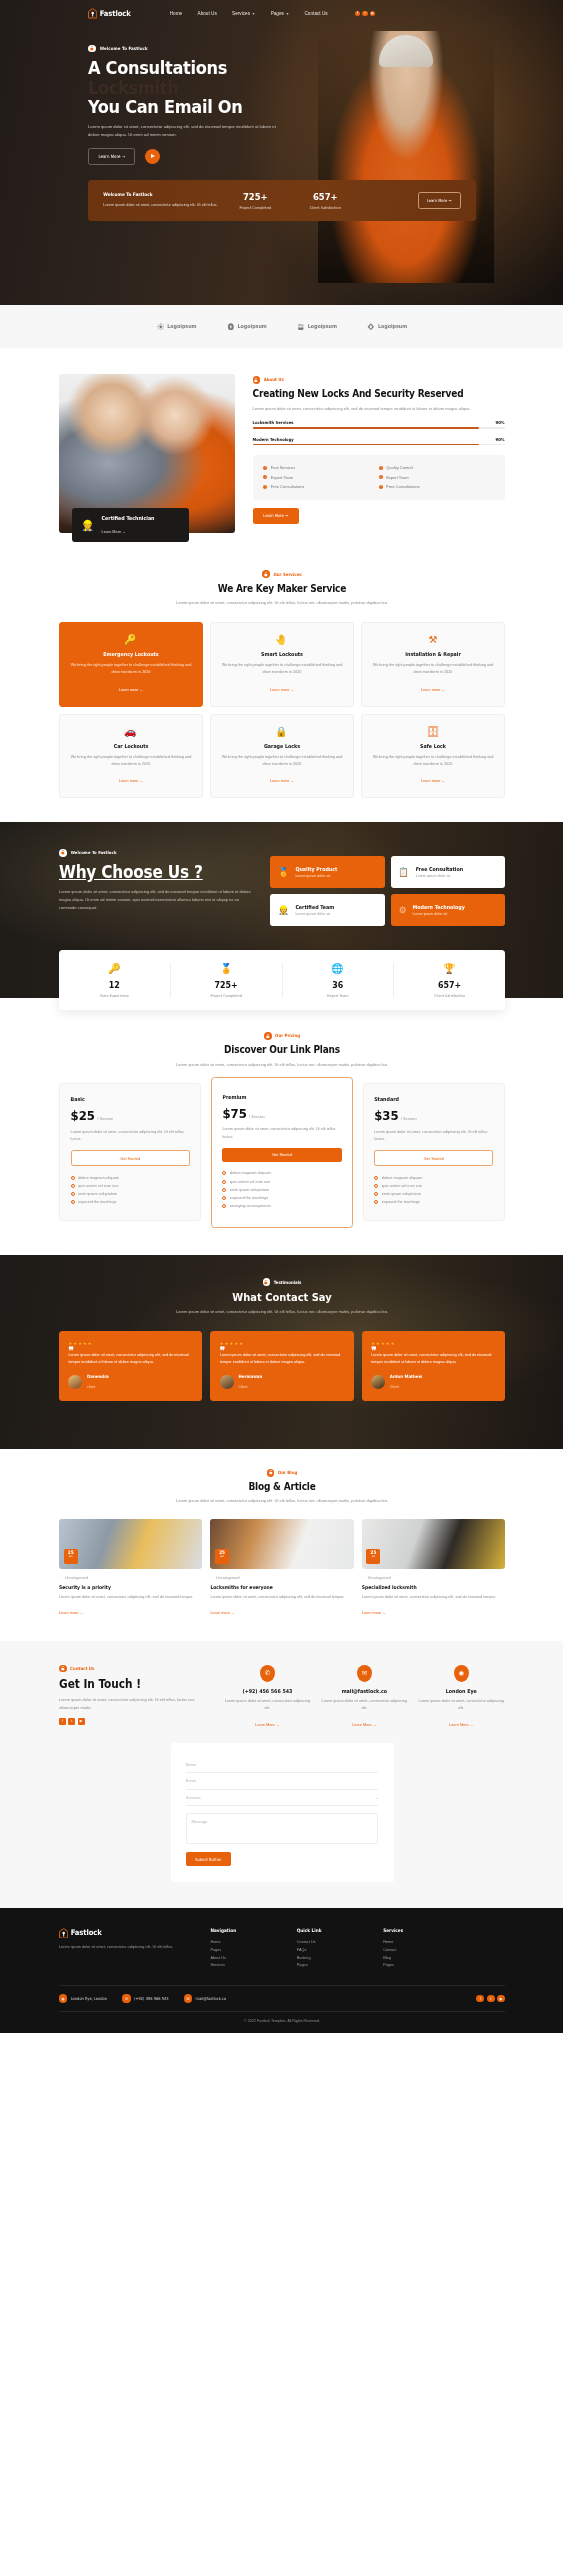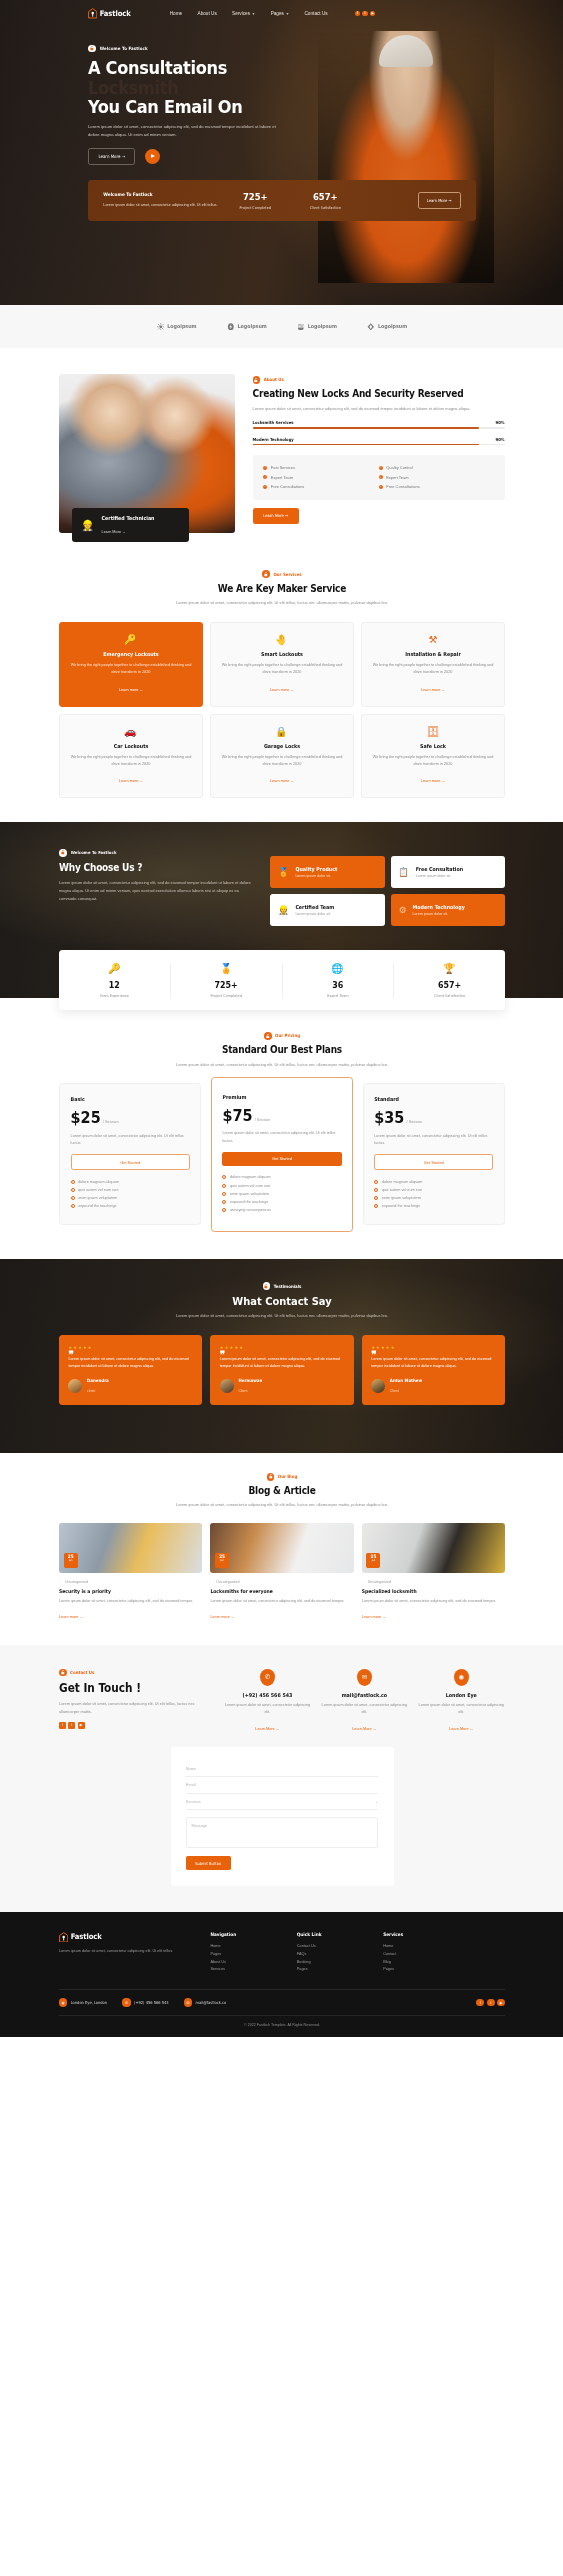--- a/index.html
+++ b/index.html
@@ -158,21 +158,21 @@
   .why {
     position:relative; overflow:hidden; padding:27px 0 0;
     background:
       radial-gradient(ellipse at 30% 30%, rgba(230,200,120,0.16) 0%, rgba(0,0,0,0) 45%),
       linear-gradient(95deg,#1e1b18 0%,#2b241d 38%,#3a2d1d 58%,#211b16 100%);
     height:176px;
   }
   .why-inner { display:flex; gap:17.6px; }
   .why-left { width:194px; }
   .why-left .eyebrow span.t { font-size:4.2px; }
-  .why-left h2 { color:#fff; font-size:10px; font-weight:bold; margin:4.7px 0 5.9px; letter-spacing:-0.2px; }
+  .why-left h2 { color:#fff; font-size:17px; font-weight:bold; margin:4.7px 0 5.9px; letter-spacing:-0.2px;text-decoration:underline; }
   .why-left p { color:#c9c2bb; font-size:4px; line-height:1.95; }
   .why-right { width:235px; display:grid; grid-template-columns:1fr 1fr; gap:5.9px; align-content:start; padding-top:7px; }
   .wcard { border-radius:2.9px; padding:7.6px 8.2px; display:flex; align-items:center; gap:5.9px; min-height:32px; }
   .wcard.o { background:#e8620c; }
   .wcard.w { background:#fff; }
   .wcard .wi { font-size:8.8px; }
   .wcard.o .wi { color:#ffcaa5; }
   .wcard.w .wi { color:#e8913f; }
   .wcard h5 { font-size:5.3px; font-weight:bold; margin-bottom:2.3px; }
   .wcard.o h5 { color:#fff; } .wcard.w h5 { color:#121212; }
@@ -190,21 +190,21 @@
   .cnt .n { font-size:8.8px; font-weight:bold; color:#111; }
   .cnt .l { font-size:3.8px; color:#8d8d8d; margin-top:3.5px; }
 
   
   .pricing { padding:22px 0 27px; background:#fff; }
   .price-grid { display:grid; grid-template-columns:repeat(3,1fr); gap:9.4px; margin-top:15.3px; align-items:start; }
   .pcard { background:#fafafa; border:0.6px solid #f0f0f0; border-radius:3.5px; padding:11.7px 10.6px 13px; }
   .pcard.hl { background:#fff; border:0.6px solid #eba36a; padding:15.3px 10.6px 16.4px; margin-top:-5.9px; }
   .pcard h4 { font-size:5.3px; font-weight:bold; color:#121212; }
   .pr { margin:5.9px 0 5.9px; }
-  .pr .amt { font-size:16px; font-weight:bold; color:#111; }
+  .pr .amt { font-size:13px; font-weight:bold; color:#111; }
   .pr .per { font-size:3.8px; color:#9a9a9a; margin-left:2.3px; }
   .pcard p.d { font-size:3.8px; color:#8e8e8e; line-height:1.9; margin-bottom:7px; }
   .pbtn { display:block; width:100%; text-align:center; font-size:3.9px; padding:4.7px 0; border-radius:2.3px; cursor:pointer; }
   .pbtn.out { border:0.6px solid #eba36a; color:#e8620c; background:#fff; }
   .pbtn.sol { border:none; background:#e8620c; color:#fff; }
   .plist { margin-top:7px; }
   .plist li { list-style:none; display:flex; align-items:center; gap:3.5px; font-size:3.8px; color:#8e8e8e; padding:2.1px 0; }
   .chk2 { width:4.1px;height:4.1px;border-radius:50%;border:0.6px solid #ea6411;color:#ea6411;font-size:2.6px;display:flex;align-items:center;justify-content:center; }
 
   
@@ -617,21 +617,21 @@
   <div class="wrap center">
     <div class="tag">
       <span class="lockbadge">
         <svg width="4.1" height="4.7" viewBox="0 0 7 8">
             <path d="M2 3.2V2.1a1.5 1.5 0 0 1 3 0" fill="none" stroke="#fff" stroke-width="1"></path>
             <rect x="0.6" y="3.2" width="5" height="4.2" rx="0.8" fill="#fff"></rect>
           </svg>
       </span>
       <span class="t cond">Our Pricing</span>
     </div>
-    <h2 class="sec-title cond">Standard Our Best Plans</h2>
+    <h2 class="sec-title cond">Discover Our Link Plans</h2>
     <p class="sec-sub">Lorem ipsum dolor sit amet, consectetur adipiscing elit. Ut elit tellus, luctus nec ullamcorper mattis, pulvinar dapibus leo.</p>
   </div>
 
   <div class="wrap price-grid">
     <div class="pcard">
       <h4 class="cond">Basic</h4>
       <div class="pr"><span class="amt cond">$25</span><span class="per">/ Session</span></div>
       <p class="d">Lorem ipsum dolor sit amet, consectetur adipiscing elit. Ut elit tellus luctus.</p>
       <button class="pbtn out">Get Started</button>
       <ul class="plist">

